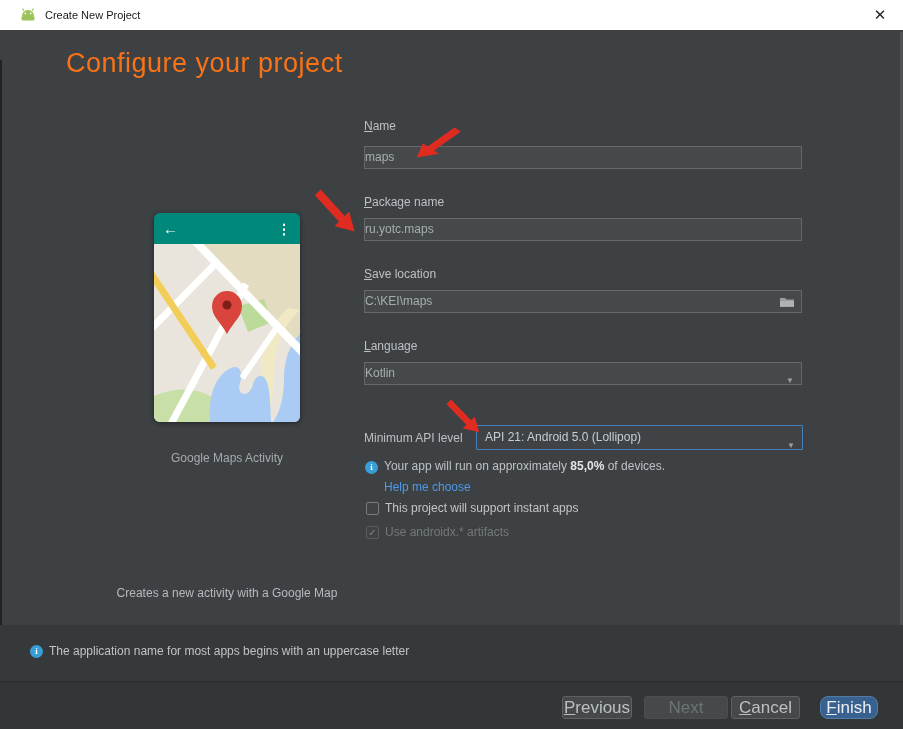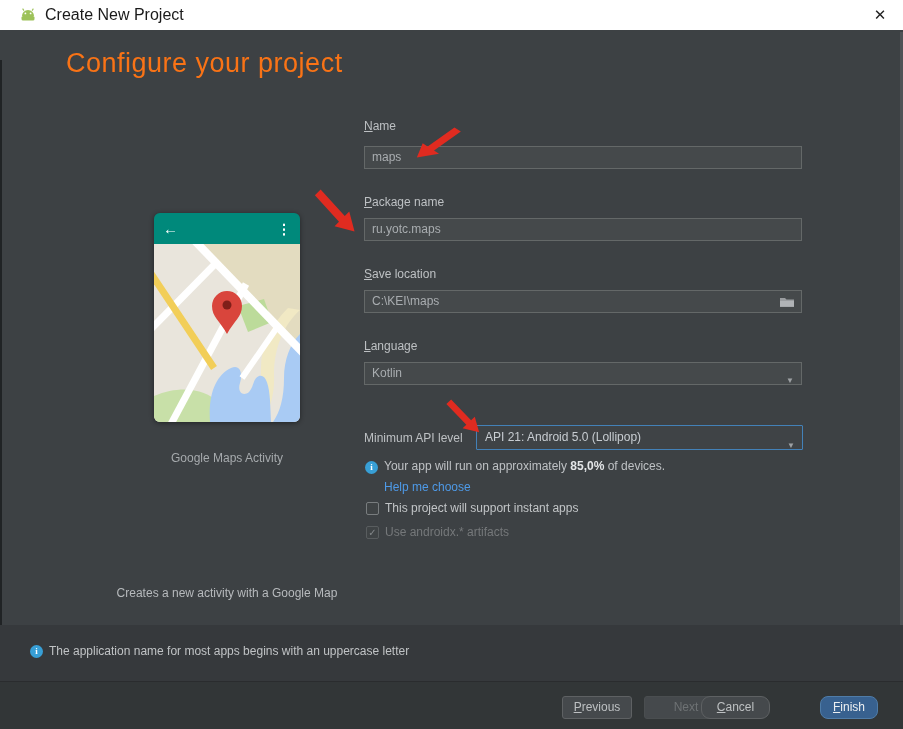--- a/index.html
+++ b/index.html
@@ -11,41 +11,41 @@
     position:relative;
     overflow:hidden;
     color:#BDC0C3;
   }
   
   .titlebar{
     position:absolute; left:0; top:0; width:903px; height:30px;
     background:#FFFFFF; display:flex; align-items:center;
   }
   .titlebar .app-icon{ margin-left:19px; width:18px; height:14px; }
-  .titlebar .title{ margin-left:8px; color:#1A1A1A; font-size:16px; }
+  .titlebar .title{ margin-left:8px; color:#1A1A1A; font-size:11px; }
   .close-btn{
     position:absolute; right:0; top:0; width:46px; height:30px;
     display:flex; align-items:center; justify-content:center;
     color:#222; font-size:15px; cursor:default;
   }
   
   .panel{ position:absolute; left:0; top:30px; width:903px; height:699px; background:#3D4144; }
   .left-edge{ position:absolute; left:0; top:60px; width:2px; height:595px; background:#202325; }
   .right-edge{ position:absolute; right:0; top:32px; width:3px; height:660px; background:#4F5356; }
   .heading{
     position:absolute; left:18px; top:48px;
     font-size:27px; font-weight:400; letter-spacing:.5px; color:#f97316;margin-left:48px;
   }
   
   .flabel{ position:absolute; left:364px; color:#BDC0C3; }
   .flabel .mn{ text-decoration:underline; }
   .tfield{
     position:absolute; left:364px; width:438px; height:23px;
     background:#45494B; border:1px solid #646868;
-    color:#A9ADB0; line-height:21px; padding-left:7px;
+    color:#A9ADB0; line-height:21px; 
   }
   .combo-arrow{
     position:absolute; right:7px; top:7px; font-size:8px; color:#9EA1A4;
   }
   .folder-ico{ position:absolute; right:6px; top:5px; }
   .api-combo{
     position:absolute; left:476px; top:425px; width:327px; height:25px;
     background:#3F4346; border:1px solid #4381B8; border-radius:1px;
     color:#C8CDD2; line-height:23px; padding-left:8px;
   }
@@ -84,28 +84,28 @@
   .valband{ position:absolute; left:0; top:625px; width:903px; height:56px; background:#36393C; }
   .val-msg{ position:absolute; left:30px; top:644px; display:flex; align-items:center; color:#C0C3C5; }
   .val-msg .txt{ margin-left:6px; }
   .footer{
     position:absolute; left:0; top:681px; width:903px; height:48px;
     background:#323637; border-top:1px solid #2A2C2E;
   }
   .btn{
     position:absolute; top:14px; height:23px;
     background:#45494C; border:1px solid #5E6163; border-radius:3px;
-    color:#BDC0C2; font-size:12px; text-align:center; line-height:21px; cursor:default;
+    color:#BDC0C2; font-size:17px; text-align:center; line-height:21px; cursor:default;
   }
   .btn .mn{ text-decoration:underline; }
   .btn.disabled{ color:#6E7274; border-color:#4A4E50; }
   .btn.primary{ background:#38618F; border-color:#4F7CA8; border-radius:8px; color:#ECEFF1; }
   .btn-previous{ left:562px; width:70px; }
   .btn-next{ left:644px; width:84px; }
-  .btn-cancel{ left:701px; width:69px;border-radius:9px; }
+  .btn-cancel{ left:731px; width:69px; }
   .btn-finish{ left:820px; width:58px; }
   
   .arrow{ position:absolute; z-index:5; }
   .arrow svg{ display:block; width:100%; height:100%; }
   .arrow.flip svg{ transform:scaleX(-1); }
   .ar1{ left:413px; top:127px; width:51px; height:33px; }
   .ar2{ left:312px; top:189px; width:46px; height:46px; }
   .ar3{ left:444px; top:399px; width:38px; height:36px; }
 </style>
 </head>

